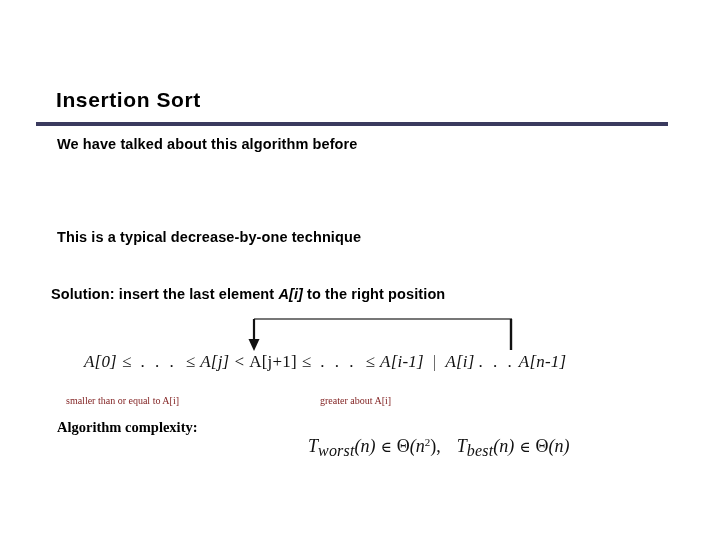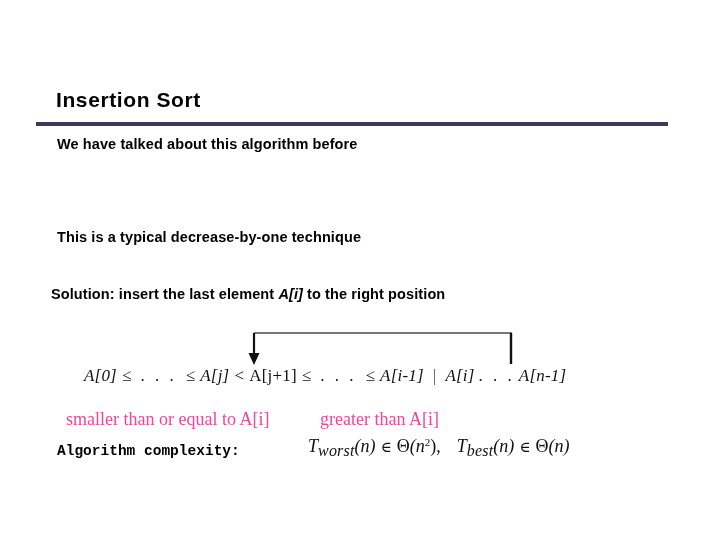--- a/index.html
+++ b/index.html
@@ -58,40 +58,40 @@
 
   #bullet-1 { left: 57px; top: 134px; }
   #bullet-2 { left: 57px; top: 183px; margin-top: 44px; }
   #bullet-3 { left: 57px; top: 222px; width: 590px; }
   #bullet-4 { left: 51px; top: 284px; }
 
   
   #complexity-label {
     position: absolute;
     left: 57px;
-    top: 443px;
-    font-family: Liberation Mono, monospace;
+    top: 419px;
+    font-family: Liberation Serif, serif;
     font-size: 14.5px;
     font-weight: bold;
     color: #000000;
     white-space: nowrap;
   }
 
   
   .math {
     font-family: "Liberation Serif", "DejaVu Serif", serif;
     color: #111111;
   }
   .math .v { font-style: italic; }
 
   
   #chain-figure {
     position: absolute;
     left: 0;
-    top: 326px;
+    top: 312px;
     width: 720px;
     height: 100px;
   }
 
   
   #chain-row {
     position: absolute;
     left: 84px;
     top: 40px;
     font-size: 17px;
@@ -112,22 +112,22 @@
     display: inline-block;
     padding: 0 9px;
     color: #555;
   }
   .term { display: inline-block; }
 
   
   .chain-note {
     position: absolute;
     font-family: "Liberation Serif", "DejaVu Serif", serif;
-    font-size: 18px;
-    color: #ec4899;
+    font-size: 10px;
+    color: #7f1d1d;
     white-space: nowrap;
   }
   #note-left  { left: 66px;  top: 83px; }
   #note-right { left: 320px; top: 83px; }
 
   
   #chain-arrow {
     position: absolute;
     left: 240px;
     top: 0px;
@@ -184,21 +184,21 @@
 
       <polygon points="14,39 8.5,27 19.5,27" fill="#111111"></polygon>
     </svg>
 
     <div id="chain-row" class="math">
       <span class="term v">A[0]</span><span class="sym">≤</span><span class="dots">. . .</span><span class="sym">≤</span><span class="term v">A[j]</span><span class="sym">&lt;</span><span class="term">A[j+1]</span><span class="sym">≤</span><span class="dots">. . .</span><span class="sym">≤</span><span class="term v">A[i-1]</span><span class="pipe">|</span><span class="term v">A[i]</span><span class="dots">. . .</span><span class="term v">A[n-1]</span>
     </div>
 
     <div class="chain-note" id="note-left">smaller than or equal to  A[i]</div>
 
-    <div class="chain-note" id="note-right">greater than  A[i]</div>
+    <div class="chain-note" id="note-right">greater about  A[i]</div>
   </div>
 
   <div id="complexity-label">Algorithm complexity:</div>
 
   <div id="complexity-formula" class="math">
     <span class="v">T</span><sub>worst</sub><span class="v">(n)</span><span class="inmem">∈</span><span>Θ</span><span class="v">(n</span><sup>2</sup><span>),</span><span class="gap"></span><span class="v">T</span><sub>best</sub><span class="v">(n)</span><span class="inmem">∈</span><span>Θ</span><span class="v">(n)</span>
   </div>
 
 </div>
 

